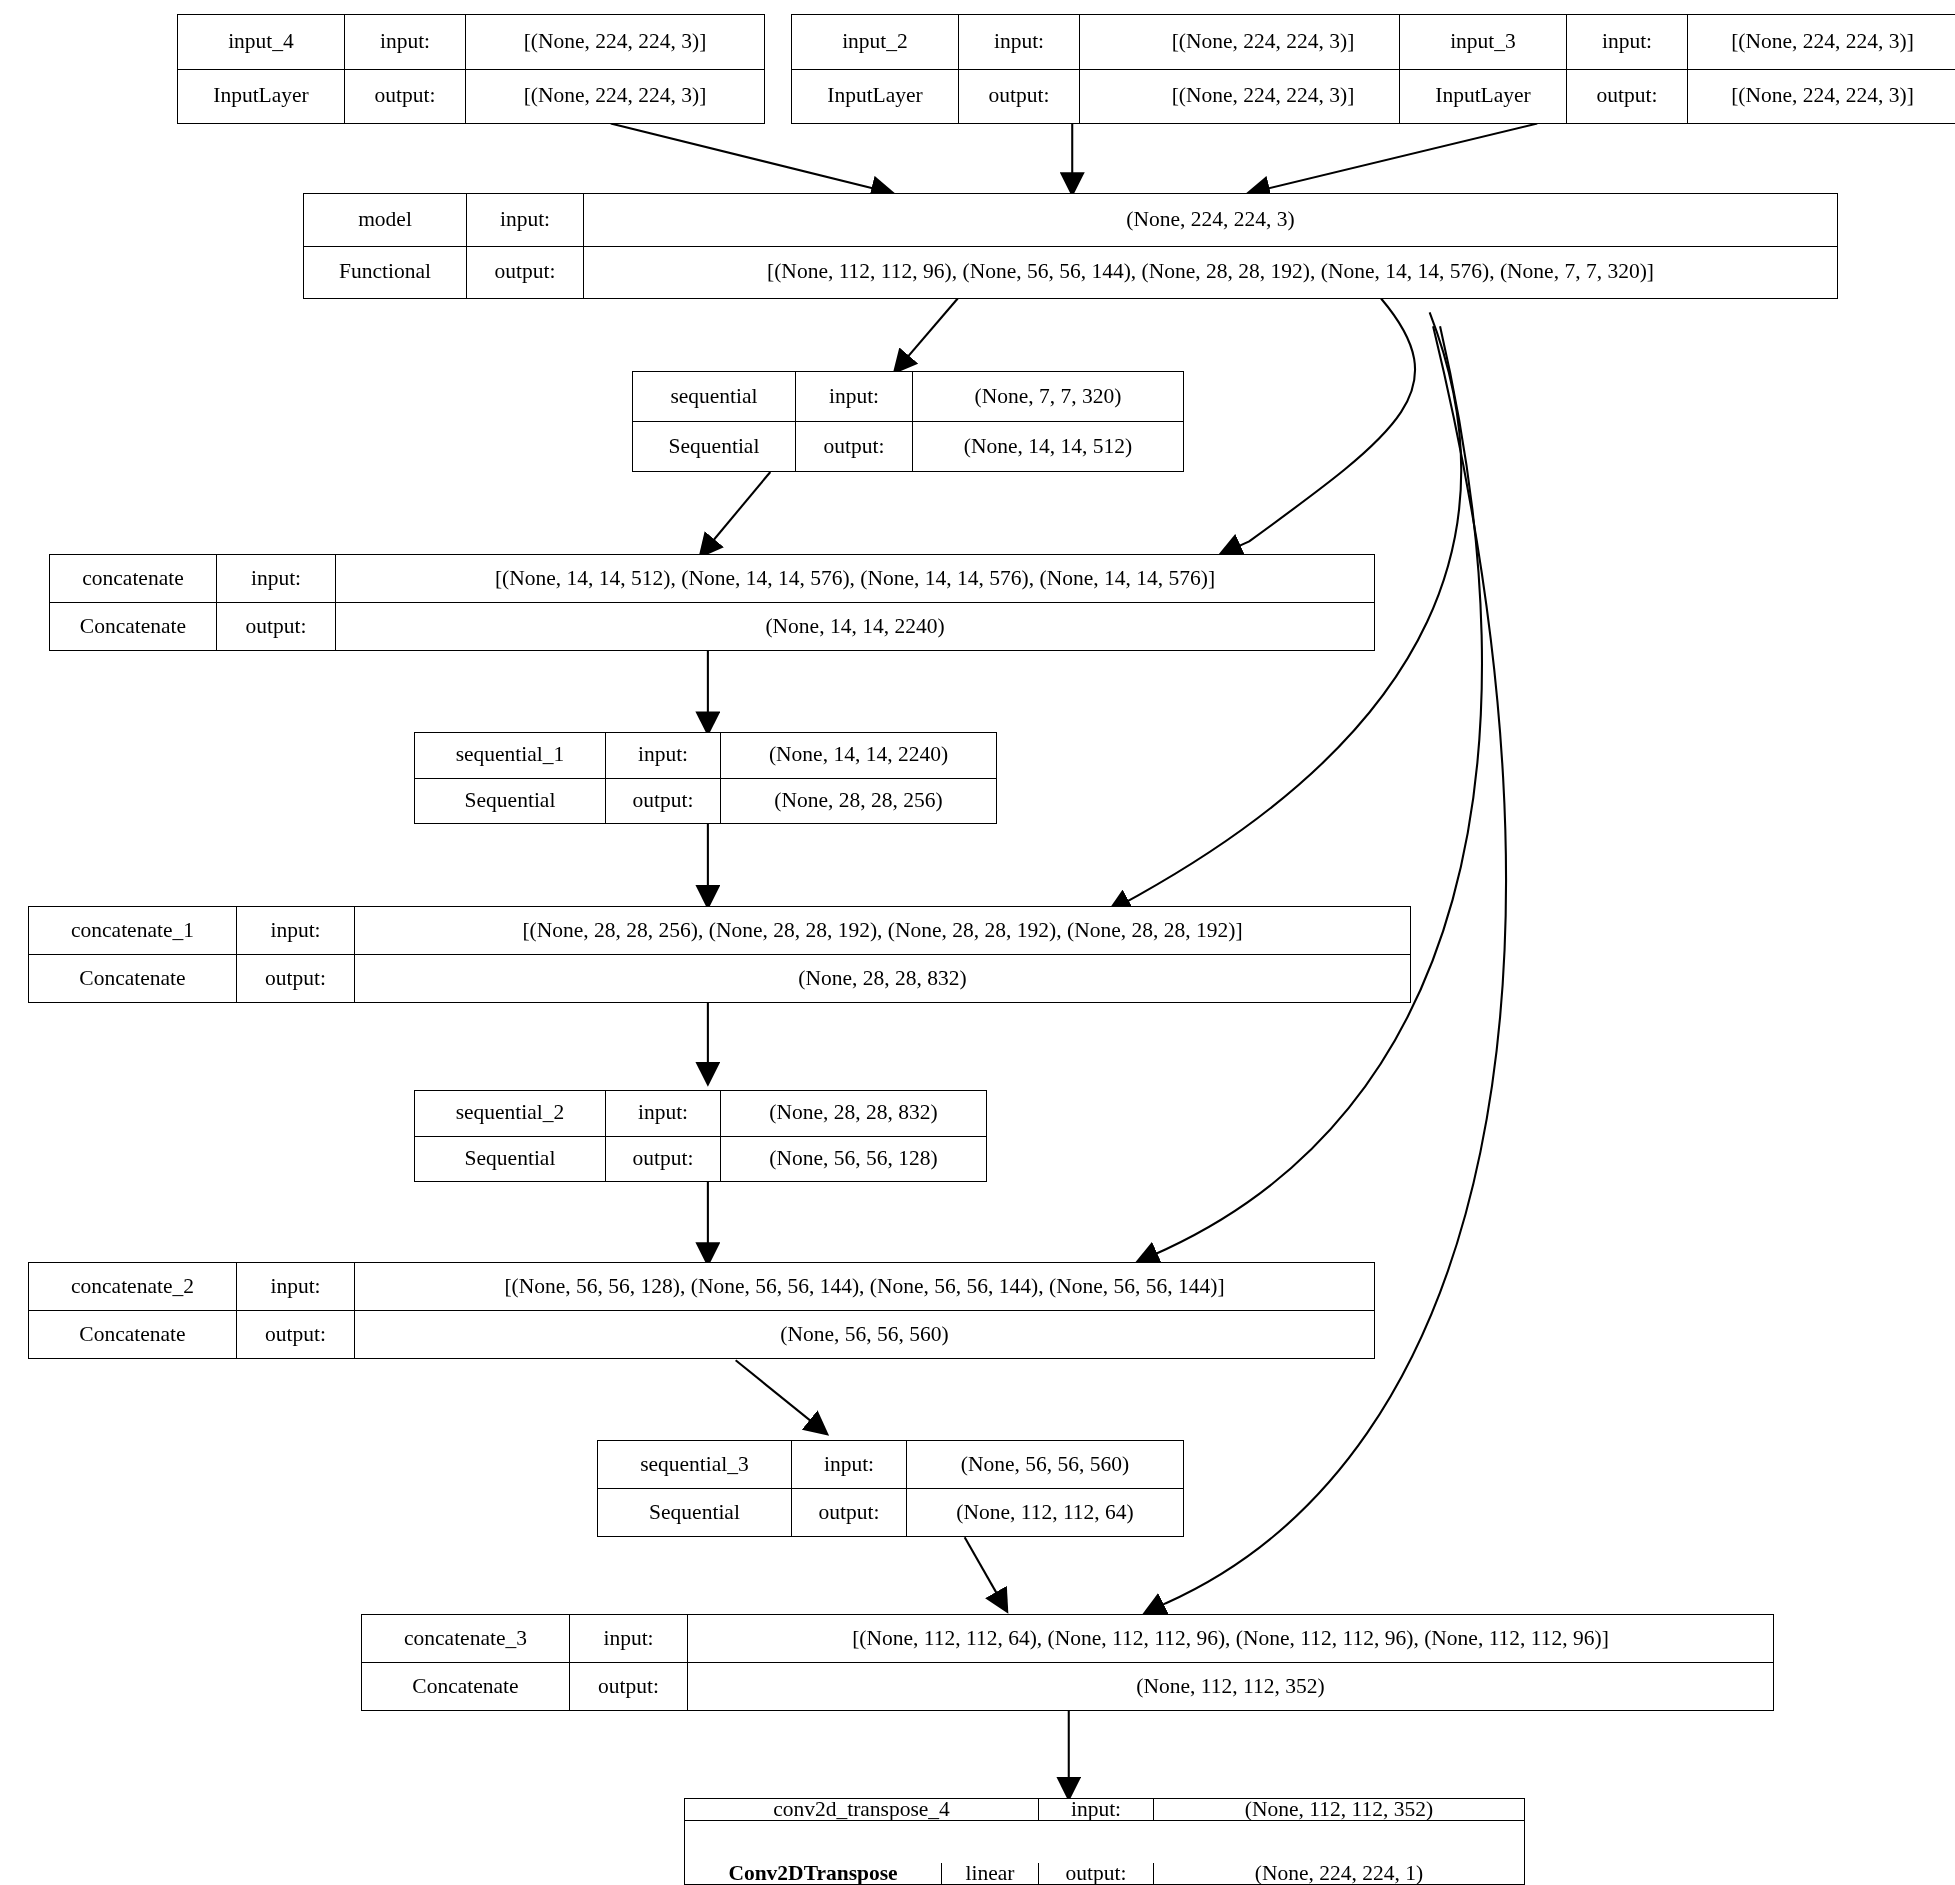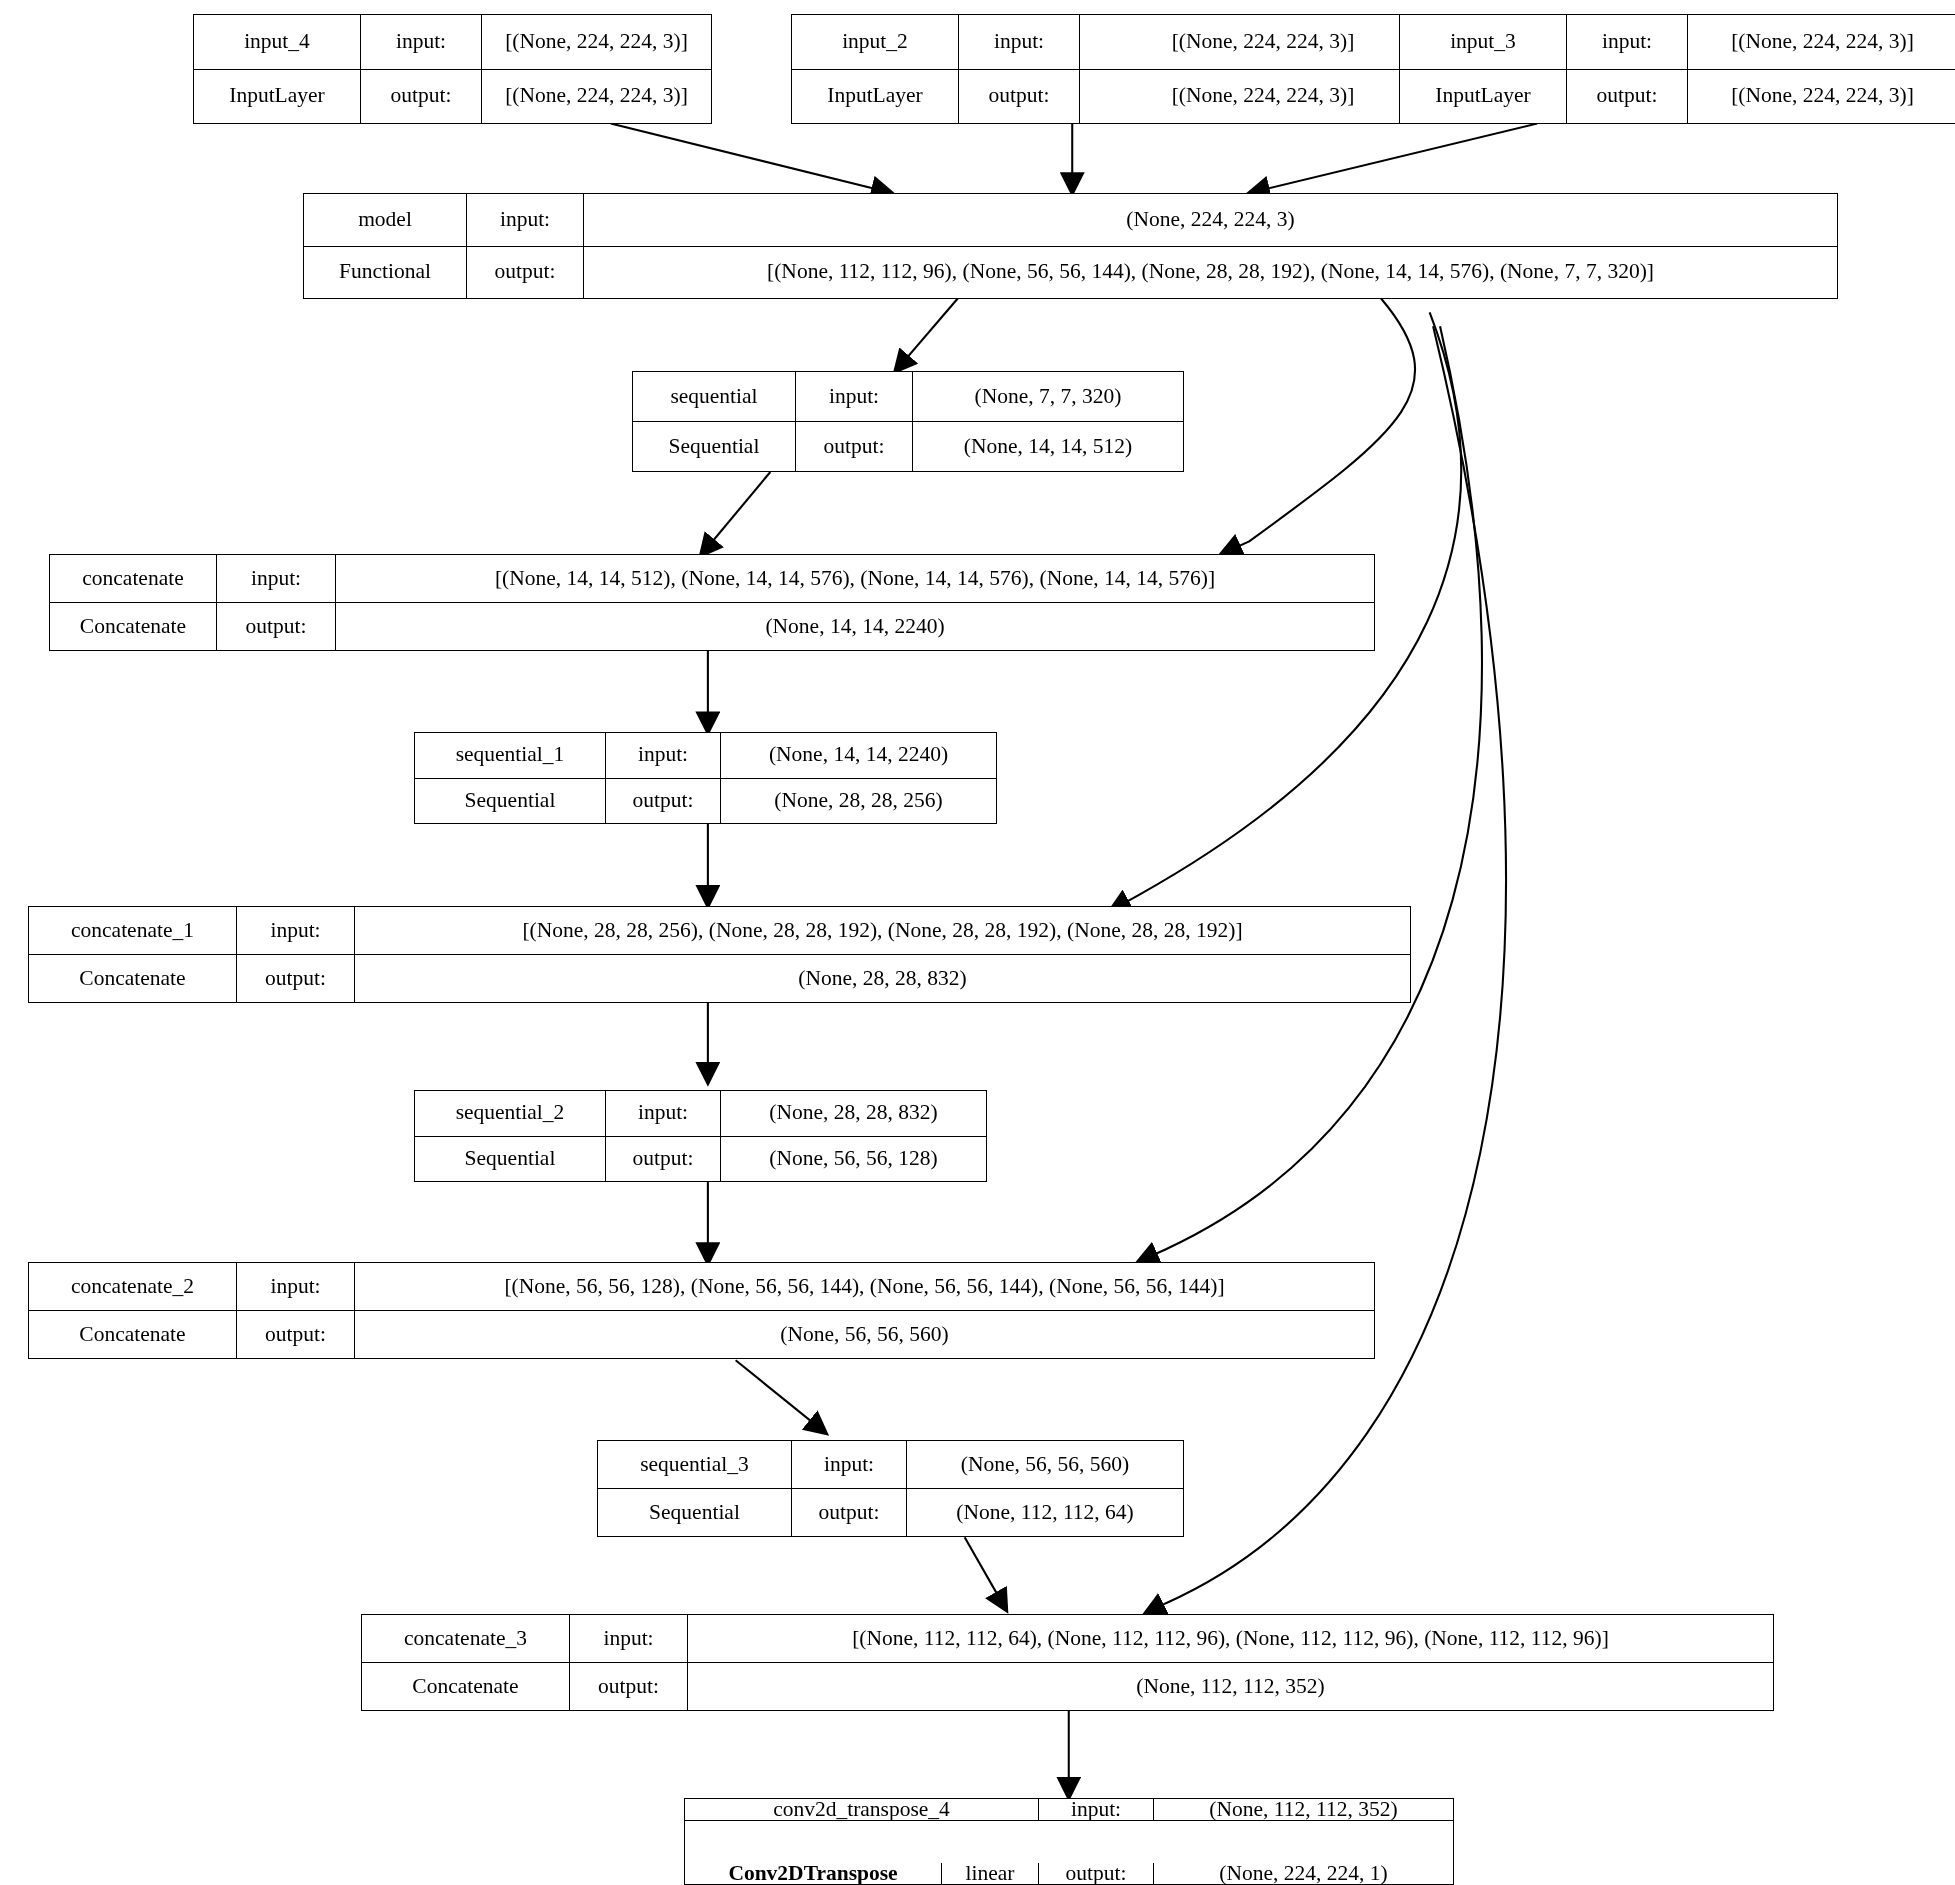--- a/index.html
+++ b/index.html
@@ -102,21 +102,21 @@
       <path d="M 1060 1960 L 1190 2065"></path>
 
       <path d="M 1390 2215 L 1450 2320"></path>
 
       <path d="M 2065 470 C 2290 1400, 2150 2100, 1680 2310 L 1650 2325"></path>
 
       <path d="M 1540 2460 L 1540 2590"></path>
     </g>
   </svg>
 
-  <div class="node" style="left:193px; top:14px; width:519px; height:110px;">
+  <div class="node" style="left:177px; top:14px; width:588px; height:110px;">
     <div class="row">
       <div class="cell c-name sep" style="width:167px;">input_4</div>
       <div class="cell c-io sep" style="width:121px;">input:</div>
       <div class="cell c-shape" style="flex:1;">[(None, 224, 224, 3)]</div>
     </div>
     <div class="row">
       <div class="cell c-name sep" style="width:167px;">InputLayer</div>
       <div class="cell c-io sep" style="width:121px;">output:</div>
       <div class="cell c-shape" style="flex:1;">[(None, 224, 224, 3)]</div>
     </div>
@@ -258,21 +258,21 @@
       <div class="cell c-io sep" style="width:118px;">input:</div>
       <div class="cell c-shape" style="flex:1;">[(None, 112, 112, 64), (None, 112, 112, 96), (None, 112, 112, 96), (None, 112, 112, 96)]</div>
     </div>
     <div class="row">
       <div class="cell c-name sep" style="width:208px;">Concatenate</div>
       <div class="cell c-io sep" style="width:118px;">output:</div>
       <div class="cell c-shape" style="flex:1;">(None, 112, 112, 352)</div>
     </div>
   </div>
 
-  <div class="node" style="left:684px; top:1798px; width:770px; height:87px;gap:42px;">
+  <div class="node" style="left:684px; top:1798px; width:841px; height:87px;gap:42px;">
     <div class="row">
       <div class="cell c-name sep" style="width:354px;">conv2d_transpose_4</div>
       <div class="cell c-io sep" style="width:115px;">input:</div>
       <div class="cell c-shape" style="flex:1;">(None, 112, 112, 352)</div>
     </div>
     <div class="row">
       <div class="cell c-name sep" style="width:257px;font-weight:bold;">Conv2DTranspose</div>
       <div class="cell c-io sep" style="width:97px;">linear</div>
       <div class="cell c-io sep" style="width:115px;">output:</div>
       <div class="cell c-shape" style="flex:1;">(None, 224, 224, 1)</div>

